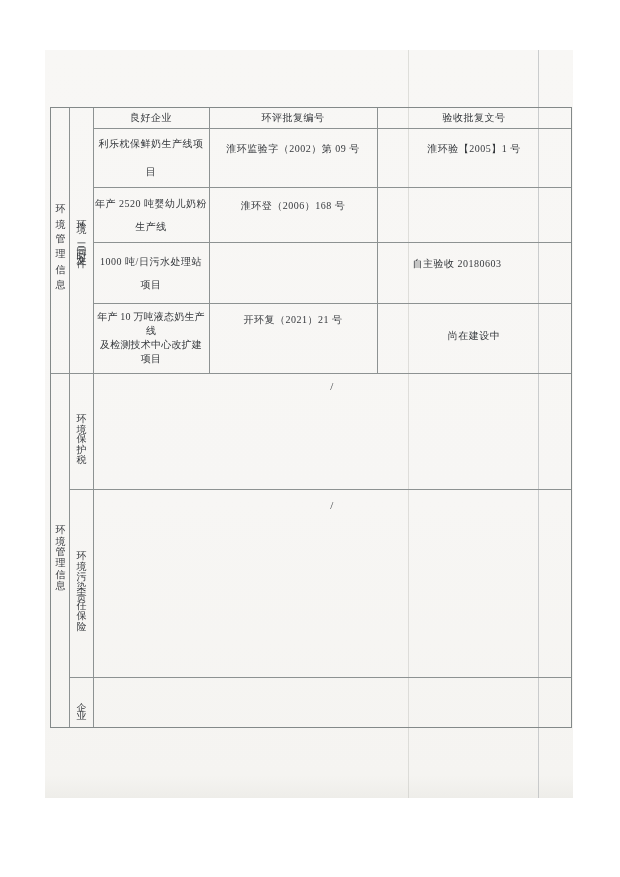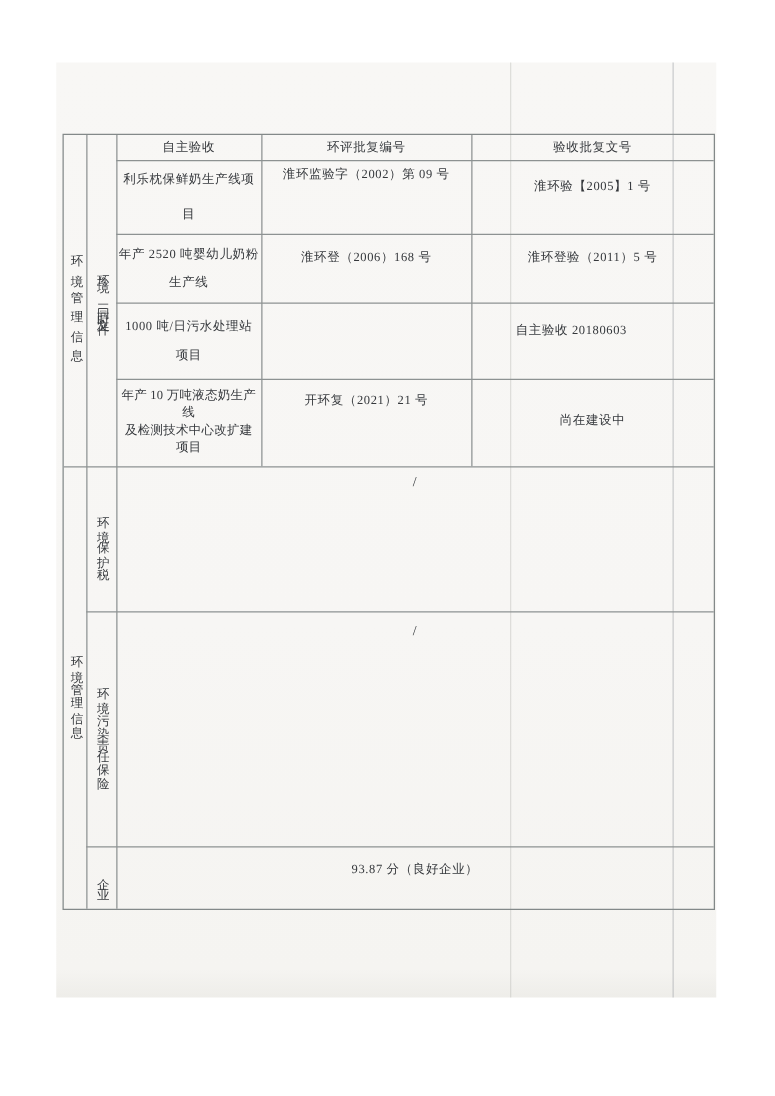--- a/index.html
+++ b/index.html
@@ -62,33 +62,32 @@
         <span class="vlabel ls15">环境管理信息</span>
       </div>
       <div class="cell" style="left:0;top:265px;width:18px;height:354px;">
         <span class="vlabel ls11">环境管理信息</span>
       </div>
 
       <div class="cell" style="left:18px;top:0;width:24px;height:265px;">
         <span class="vlabel ls4">环境“三同时文件”</span>
       </div>
 
-      <div class="cell hdr" style="left:42px;top:0;width:116px;height:20px;">自主验收</div>
+      <div class="cell hdr" style="left:42px;top:0;width:116px;height:20px;">良好企业</div>
       <div class="cell hdr" style="left:158px;top:0;width:168px;height:20px;">环评批复编号</div>
       <div class="cell lh28" style="left:42px;top:20px;width:116px;height:59px;">利乐枕保鲜奶生产线项
 目</div>
 
       <div class="cell hdr" style="left:326px;top:0;width:194px;height:20px;">验收批复文号</div>
-      <div class="cell topalign" style="left:158px;top:20px;width:168px;height:59px;padding-top:4px;">淮环监验字（2002）第 09 号</div>
+      <div class="cell topalign" style="left:158px;top:20px;width:168px;height:59px;padding-top:14px;">淮环监验字（2002）第 09 号</div>
       <div class="cell topalign" style="left:326px;top:20px;width:194px;height:59px;padding-top:14px;">淮环验【2005】1 号</div>
 
       <div class="cell lh23" style="left:42px;top:79px;width:116px;height:55px;">年产 2520 吨婴幼儿奶粉
 生产线</div>
       <div class="cell topalign" style="left:158px;top:79px;width:168px;height:55px;">淮环登（2006）168 号</div>
-      <div class="cell topalign" style="left:326px;top:79px;width:194px;height:55px;">淮环登验（2011）5 号</div>
 
       <div class="cell lh23" style="left:42px;top:134px;width:116px;height:61px;">1000 吨/日污水处理站
 项目</div>
       <div class="cell topalign" style="left:309px;top:134px;width:194px;height:61px;padding-top:15px;">自主验收 20180603</div>
 
       <div class="cell lh14" style="left:42px;top:195px;width:116px;height:70px;">年产 10 万吨液态奶生产
 线
 及检测技术中心改扩建
 项目</div>
       <div class="cell topalign" style="left:158px;top:195px;width:168px;height:70px;padding-top:10px;">开环复（2021）21 号</div>
@@ -100,16 +99,15 @@
       <div class="cell slash" style="left:42px;top:265px;width:478px;height:116px;">/</div>
 
       <div class="cell" style="left:18px;top:381px;width:24px;height:188px;">
         <span class="vlabel ls10">环境污染责任保险</span>
       </div>
       <div class="cell slash slash2" style="left:42px;top:381px;width:478px;height:188px;">/</div>
 
       <div class="cell" style="left:18px;top:569px;width:24px;height:50px;">
         <span class="vlabel ls8">企业</span>
       </div>
-      <div class="cell score" style="left:42px;top:569px;width:478px;height:50px;">93.87 分（良好企业）</div>
     </div>
   </div>
 </div>
 
 </body></html>

